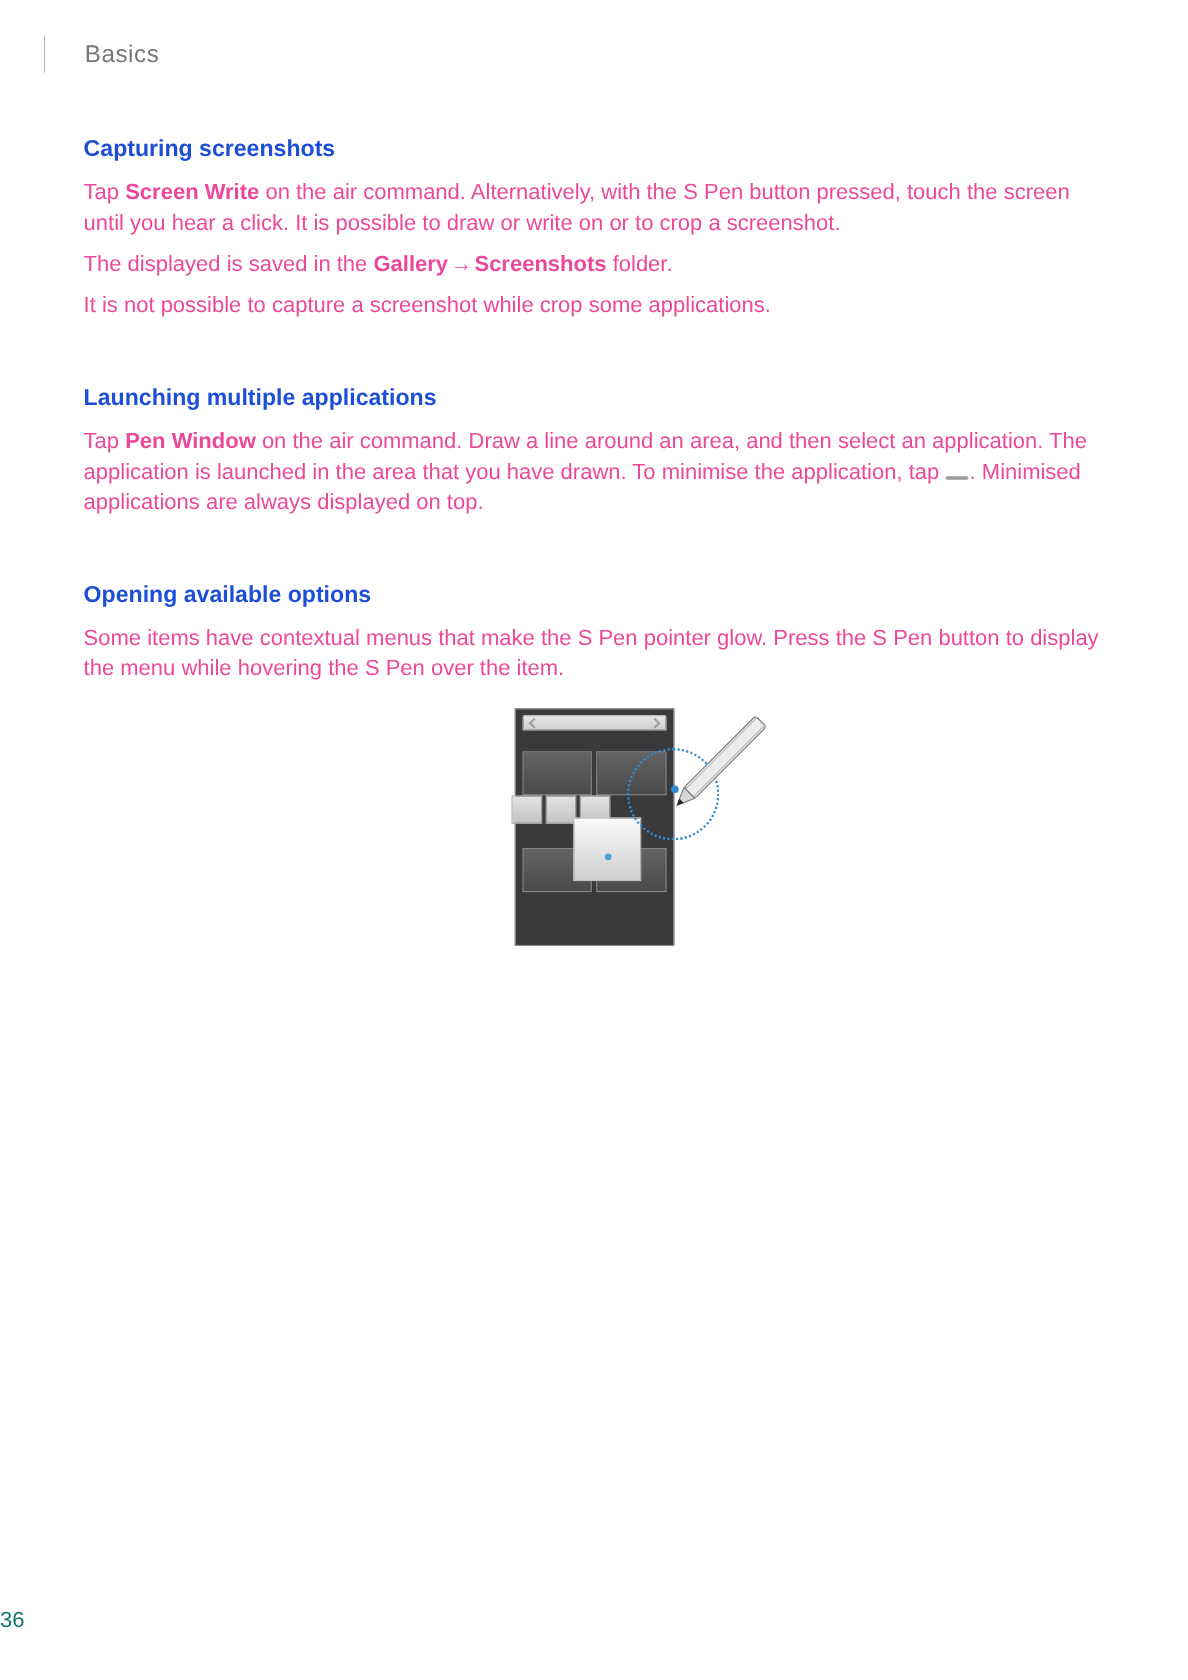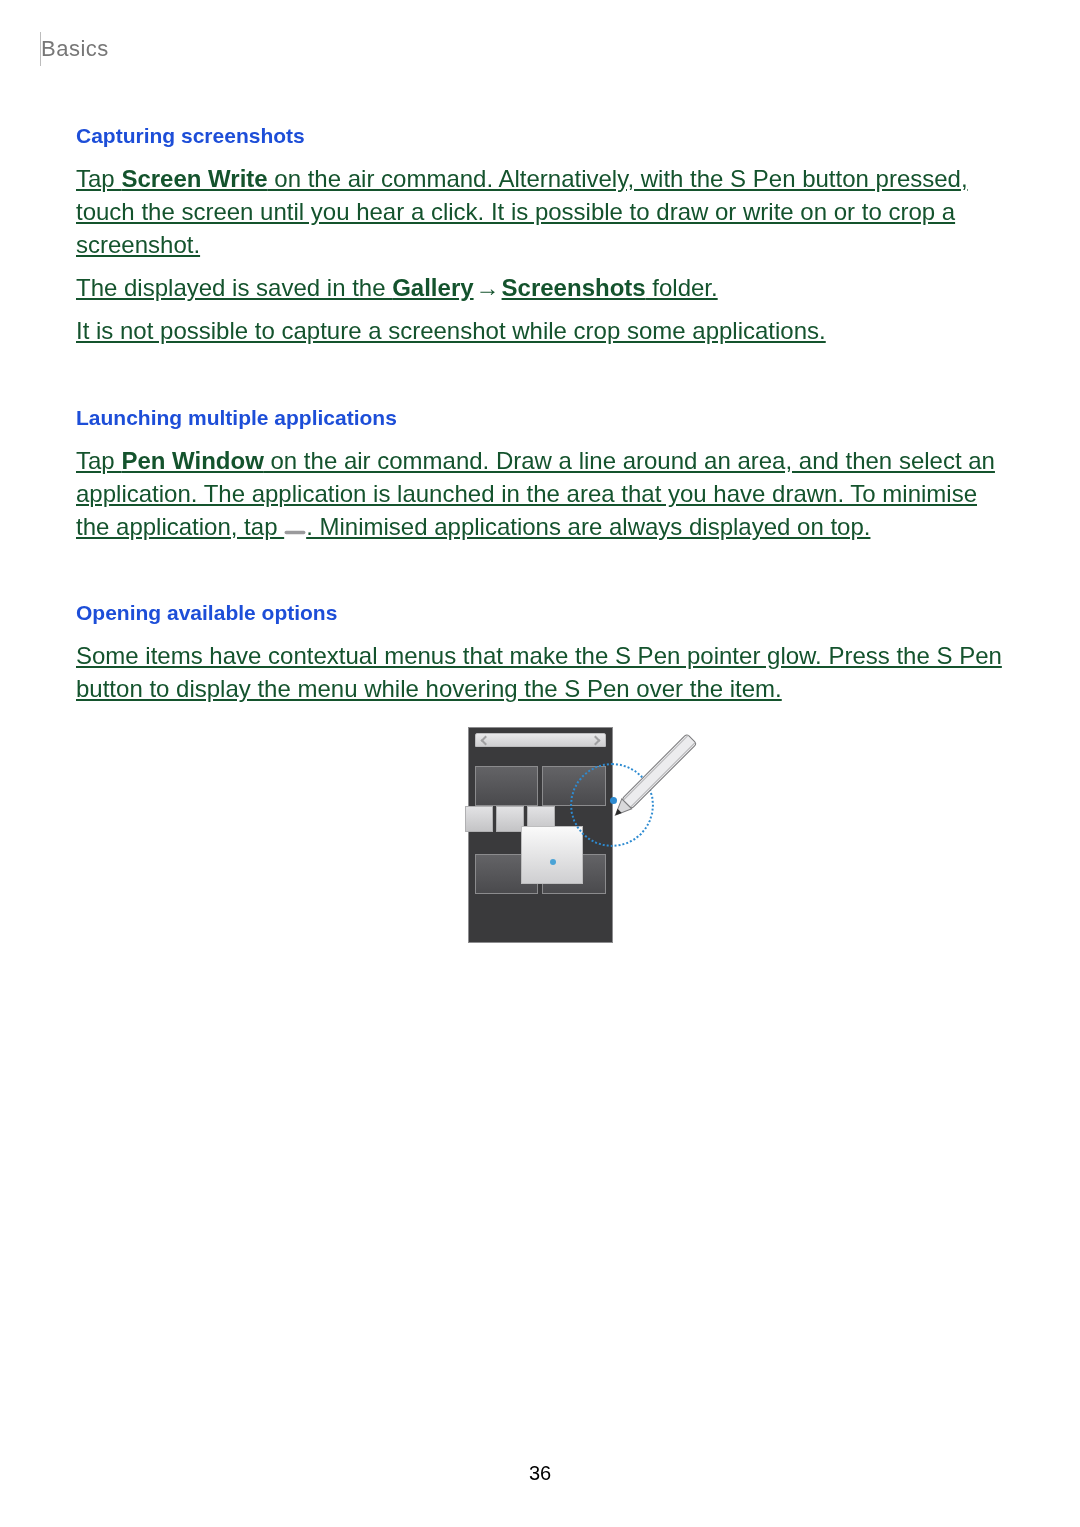--- a/index.html
+++ b/index.html
@@ -16,37 +16,37 @@
   .page {
     box-sizing: border-box;
     padding: 32px 76px 0 76px;
   }
   .breadcrumb {
     color: #777;
     font-size: 22px;
     letter-spacing: .5px;
     border-left: 1px solid #bcbcbc;
     margin-left: -36px;
+    padding-left: 36px;
     height: 34px;
     display: flex;
     align-items: center;
   }
   h2 {
     font-size: 21px;
     font-weight: 600;
     margin: 58px 0 14px 0;
     color: #1d4ed8;
   }
   h2.tight { }
   p {
-    font-size: 24px;
+    font-size: 20px;
     line-height: 1.38;
     margin: 0 0 10px 0;
-    color: #14532d;
-    text-decoration: underline;
+    color: #ec4899;
   }
   .bold { font-weight: 600; }
   .arrow { display:inline-block; padding: 0 2px; }
   .inline-icon {
     display: inline-flex;
     align-items: center;
     justify-content: center;
     vertical-align: middle;
     position: relative;
     top: -1px;
@@ -155,22 +155,21 @@
     border-radius:50%;
   }
   .stylus {
     position:absolute;
     pointer-events:none;
   }
   .page-number {
     position: absolute;
     bottom: 42px;
     left: 0; right: 0;
-    text-align: center;
-    color: #000000;
+    color: #0f766e;
     font-size: 20px;
   }
 </style>
 </head>
 <body>
 
 <div class="page">
   <div class="breadcrumb">Basics</div>
 
   <h2>Capturing screenshots</h2>

